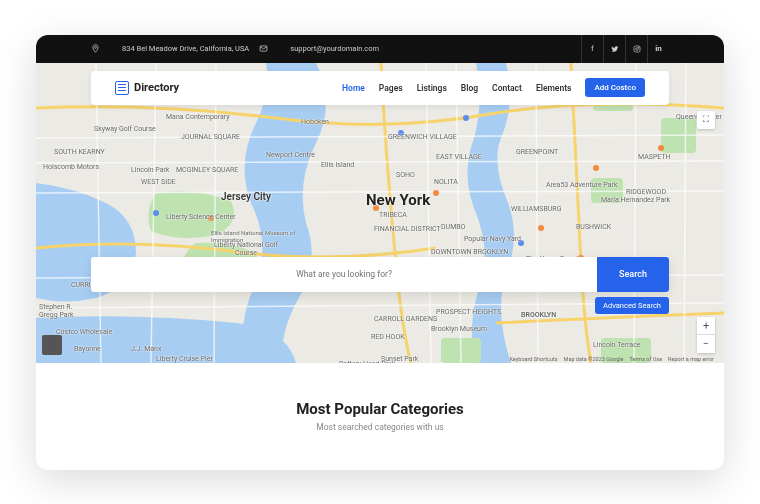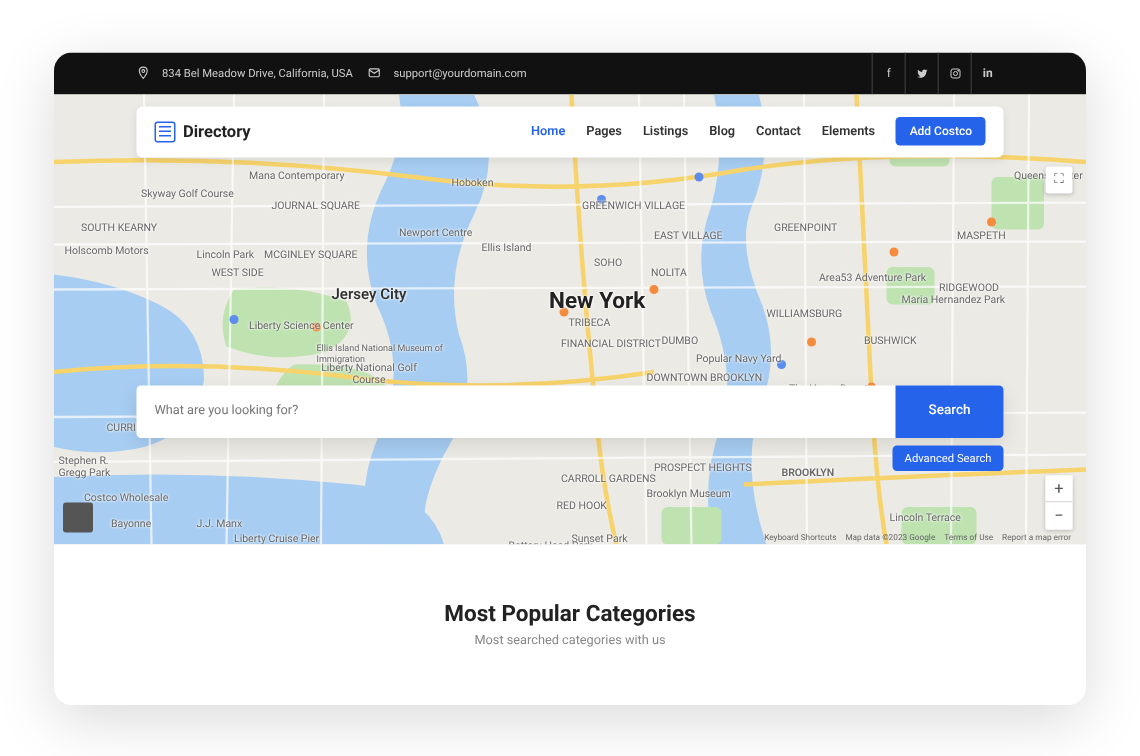--- a/index.html
+++ b/index.html
@@ -35,21 +35,21 @@
       font-size: 7.5px;
     }
     .topbar-left {
       display: flex;
       align-items: center;
       gap: 10px;
     }
     .topbar-item {
       display: flex;
       align-items: center;
-      gap: 8px;
+      gap: 22px;
     }
     .topbar-socials {
       display: flex;
       gap: 0;
     }
     .social-box {
       width: 22px;
       height: 28px;
       display: flex;
       align-items: center;
@@ -61,21 +61,21 @@
     }
     .navbar {
       background: #fff;
       margin: 0 55px;
       margin-top: 8px;
       border-radius: 4px;
       height: 34px;
       display: flex;
       align-items: center;
       justify-content: space-between;
-      padding: 0 12px;
+      padding: 0 24px;
       position: relative;
       z-index: 10;
       box-shadow: 0 2px 6px rgba(0,0,0,0.08);
     }
     .logo {
       display: flex;
       align-items: center;
       gap: 5px;
       font-weight: 700;
       font-size: 11px;
@@ -170,20 +170,21 @@
       box-shadow: 0 4px 12px rgba(0,0,0,0.1);
     }
     .search-input {
       flex: 1;
       border: none;
       padding: 0 12px;
       font-size: 8.5px;
       color: #888;
       outline: none;
       background: transparent;
+      text-align: center;
     }
     .search-btn {
       background: #2563eb;
       color: #fff;
       border: none;
       height: 35px;
       padding: 0 22px;
       border-radius: 0 3px 3px 0;
       font-size: 9px;
       font-weight: 500;

